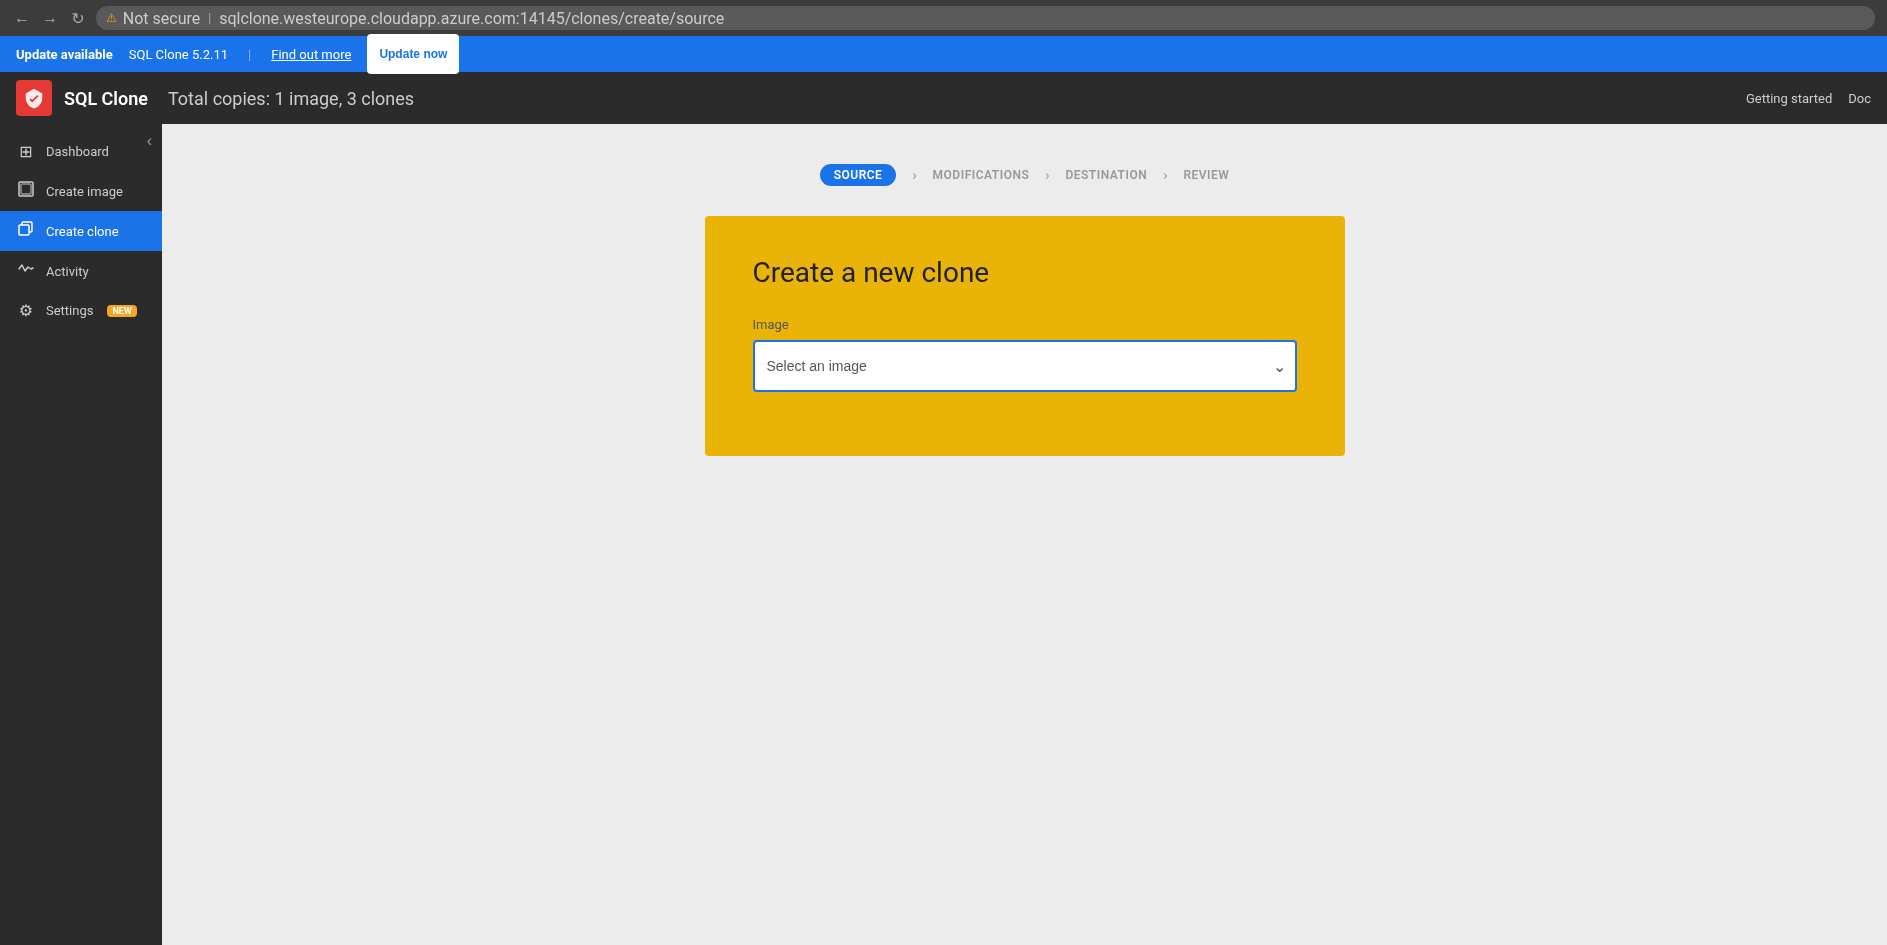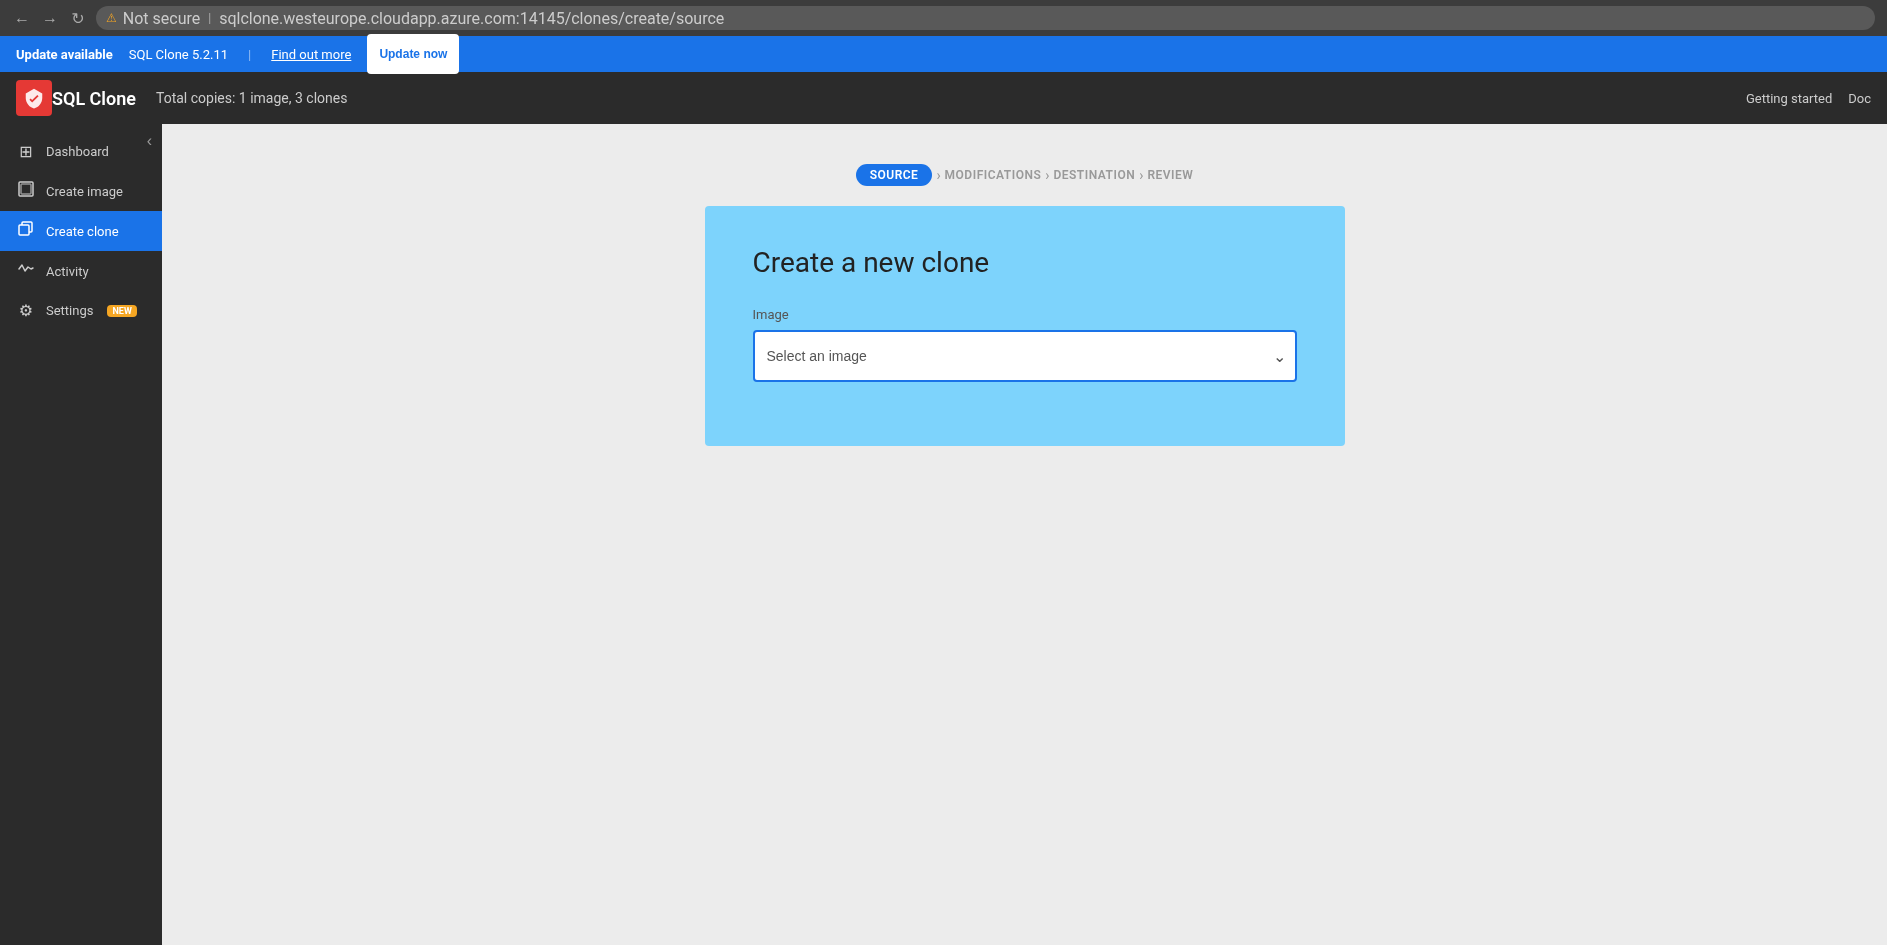--- a/index.html
+++ b/index.html
@@ -64,31 +64,31 @@
     }
 
     
     .app-header {
       background: #2b2b2b;
       color: #fff;
       height: 52px;
       display: flex;
       align-items: center;
       padding: 0 16px;
-      gap: 0;
+      gap: 12px;
     }
     .app-logo {
       background: #e53935;
       width: 36px; height: 36px;
       border-radius: 4px;
       display: flex; align-items: center; justify-content: center;
       font-size: 18px; color: #fff; font-weight: bold;
     }
     .app-name { font-size: 18px; font-weight: 600; color: #fff; }
-    .app-subtitle { font-size: 14px; color: #ccc; margin-left: 20px; }
+    .app-subtitle { font-size: 18px; color: #ccc; margin-left: 8px; }
     .app-header-right { margin-left: auto; display: flex; gap: 16px; }
     .app-header-link { color: #ccc; font-size: 13px; cursor: pointer; }
 
     
     .main-layout {
       display: flex;
       height: calc(100vh - 36px - 36px - 52px);
       min-height: 600px;
     }
 
@@ -147,22 +147,22 @@
       display: flex;
       flex-direction: column;
       align-items: center;
       padding: 40px 20px;
     }
 
     
     .wizard-steps {
       display: flex;
       align-items: center;
-      gap: 4px;
-      margin-bottom: 20px;
+      gap: 16px;
+      margin-bottom: 30px;
     }
     .wizard-step {
       display: flex;
       align-items: center;
       gap: 6px;
     }
     .wizard-step-label {
       font-size: 12px;
       font-weight: 600;
       letter-spacing: 0.5px;
@@ -175,21 +175,21 @@
       padding: 4px 14px;
       border-radius: 14px;
     }
     .wizard-step-chevron {
       color: #999;
       font-size: 14px;
     }
 
     
     .card {
-      background: #7dd3fc;
+      background: #eab308;
       border-radius: 4px;
       padding: 40px 48px;
       width: 640px;
       min-height: 240px;
     }
     .card-title {
       font-size: 28px;
       font-weight: 400;
       color: #222;
       margin-bottom: 28px;

